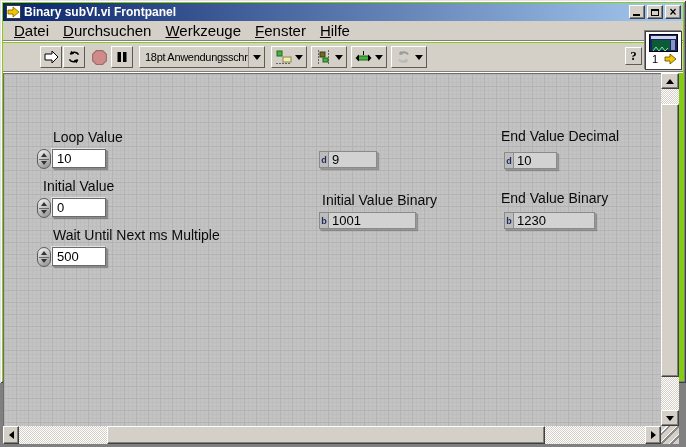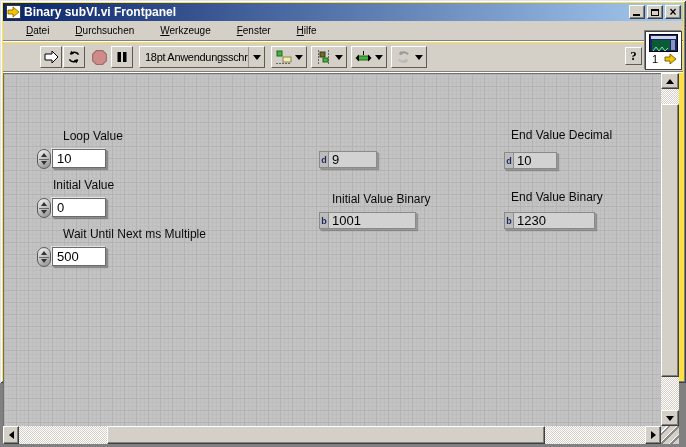--- a/index.html
+++ b/index.html
@@ -1,19 +1,19 @@
 <!DOCTYPE html>
 <html><head>
 <meta charset="utf-8">
 <style>
   * { margin:0; padding:0; box-sizing:border-box; }
   html,body { width:686px; height:447px; overflow:hidden; background:#808080;
     font-family:"Liberation Sans", sans-serif; }
 
-  .window { position:relative; width:686px; height:383px; background:#fde047;
+  .window { position:relative; width:686px; height:383px; background:#84cc16;
     box-shadow: inset 1px 1px 0 #e8e4dc, inset -1px -1px 0 #404040,
                 inset 2px 2px 0 #fff, inset -2px -2px 0 #808080; }
 
   
   .titlebar { position:absolute; left:3px; top:3px; right:3px; height:18px;
     background:linear-gradient(to right,#0a246a,#a6caf0);
     display:flex; align-items:center; padding:0 2px; }
   .title-icon { width:15px; height:14px; margin:0 3px 0 1px; background:#fff;
     border:1px solid #3a3a3a; position:relative; flex:0 0 auto; }
   .title-icon svg { position:absolute; left:0; top:0; }
@@ -24,21 +24,21 @@
     display:flex; align-items:center; justify-content:center; margin-left:2px;
     font-size:10px; font-weight:bold; color:#000; position:relative; }
   .glyph-min { position:absolute; left:3px; bottom:2px; width:7px; height:2px; background:#000; }
   .glyph-max { width:8px; height:7px; border:1px solid #000; border-top:2px solid #000; }
   .glyph-close { font-size:12px; line-height:10px; font-weight:bold; }
 
   
   .menubar { position:absolute; left:3px; top:21px; right:3px; height:20px;
     background:#d4d0c8; display:flex; align-items:center; padding-left:4px;
     border-bottom:1px solid #808080; box-shadow:0 1px 0 #fff; }
-  .menu-item { font-size:10px; color:#000; padding:2px 7px; white-space:nowrap;margin-left:12px; }
+  .menu-item { font-size:15px; color:#000; padding:2px 7px; white-space:nowrap; }
 
   
   .toolbar { position:absolute; left:3px; top:43px; right:3px; height:29px;
     background:#d4d0c8; border-bottom:1px solid #808080; box-shadow:0 1px 0 #fff; }
   .tbtn { position:absolute; top:3px; width:22px; height:22px; background:#d4d0c8;
     border:1px solid; border-color:#fff #5f5b55 #5f5b55 #fff;
     display:flex; align-items:center; justify-content:center; }
   .tbtn-flat { position:absolute; top:3px; width:22px; height:22px;
     display:flex; align-items:center; justify-content:center; }
   .combo { position:absolute; left:136px; top:3px; width:126px; height:22px;
@@ -78,21 +78,21 @@
   .panel { position:absolute; left:3px; top:73px; width:658px; height:353px;
     background-color:#c3c3c3;
     background-image:
       linear-gradient(#b3b3b3 1px, transparent 1px),
       linear-gradient(90deg, #b3b3b3 1px, transparent 1px),
       linear-gradient(#bdbdbd 1px, transparent 1px),
       linear-gradient(90deg, #bdbdbd 1px, transparent 1px);
     background-size:12px 12px,12px 12px,4px 4px,4px 4px;
     border-top:1px solid #6e6e6e; border-left:1px solid #6e6e6e; overflow:hidden; }
 
-  .lv-label { position:absolute; font-size:12px; color:#0a0a0a; white-space:nowrap;margin-left:10px; }
+  .lv-label { position:absolute; font-size:14px; color:#0a0a0a; white-space:nowrap; }
 
   .spinner { position:absolute; width:14px; height:20px; border-radius:7px;
     background:linear-gradient(145deg,#f5f5f5,#8f8f8f); border:1px solid #5c5c5c; }
   .spinner .mid { position:absolute; left:1px; right:1px; top:9px; height:1px; background:#6a6a6a; }
   .spin-up { position:absolute; left:3px; top:3px; width:0; height:0;
     border-left:3px solid transparent; border-right:3px solid transparent;
     border-bottom:4px solid #333; }
   .spin-dn { position:absolute; left:3px; bottom:3px; width:0; height:0;
     border-left:3px solid transparent; border-right:3px solid transparent;
     border-top:4px solid #333; }

